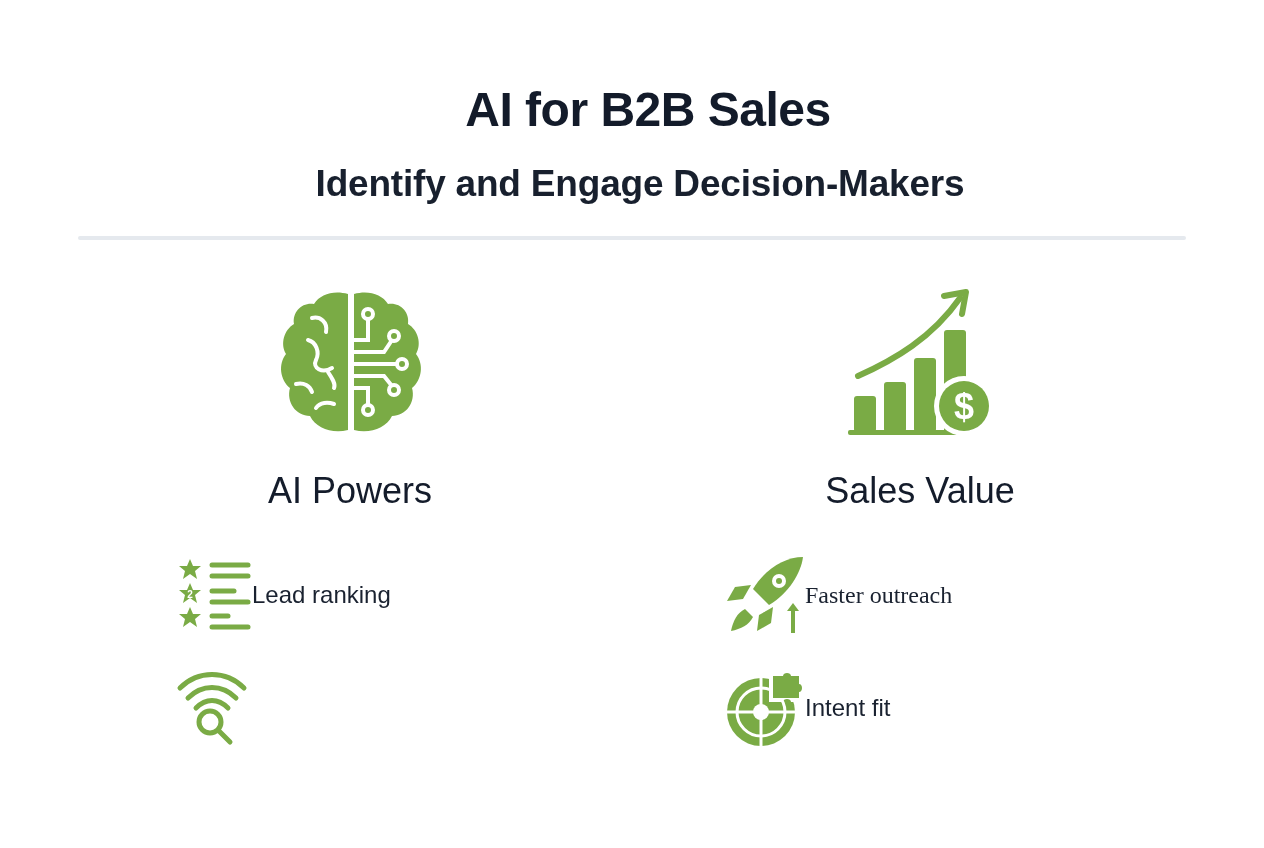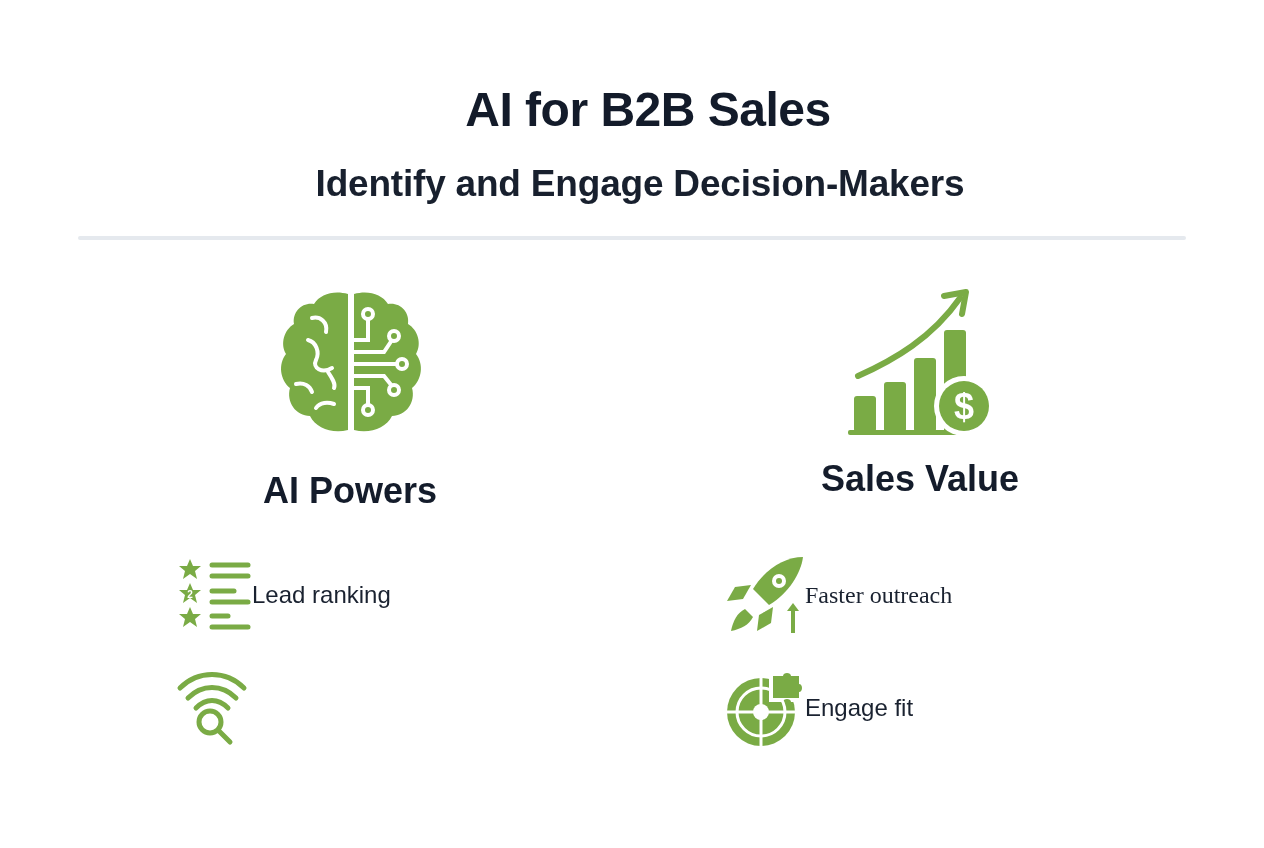--- a/index.html
+++ b/index.html
@@ -5,21 +5,21 @@
   html, body { margin:0; padding:0; background:#ffffff; }
   body { width:1264px; height:848px; position:relative; overflow:hidden;
          font-family:"Liberation Sans", "DejaVu Sans", sans-serif; color:#141c2b; }
   .title { position:absolute; left:16px; width:1264px; top:82px; text-align:center;
            font-size:48px; font-weight:bold; letter-spacing:-0.5px; color:#131b2a; }
   .subtitle { position:absolute; left:0; width:1264px; top:163px; text-align:center;
               font-size:37px; font-weight:bold; color:#18202e; letter-spacing:-0.2px;margin-left:8px; }
   .divider { position:absolute; left:78px; top:236px; width:1108px; height:4px;
              background:#e5e9ee; border-radius:2px; }
   .hero-icon { position:absolute; }
-  .col-head { position:absolute; font-size:36px; font-weight:bold; color:#141c2b; text-align:center; }
+  .col-head { position:absolute; font-size:36px; font-weight:normal; color:#141c2b; text-align:center; }
   .item { position:absolute; display:flex; align-items:center; }
   .item .ic { width:80px; height:80px; display:flex; align-items:center; justify-content:center; }
   .item .lbl { font-size:24px; color:#1a2230; white-space:nowrap; }
 </style>
 </head>
 <body>
 
 <div class="title">AI for B2B Sales</div>
 <div class="subtitle">Identify and Engage Decision-Makers</div>
 <div class="divider"></div>
@@ -67,21 +67,21 @@
     </g>
     <path d="M14 88 C50 72 88 50 116 10" fill="none" stroke="#7aab45" stroke-width="6" stroke-linecap="round"></path>
     <path d="M100 8 L122 4 L118 26" fill="none" stroke="#7aab45" stroke-width="6" stroke-linecap="round" stroke-linejoin="round"></path>
     <circle cx="120" cy="118" r="30" fill="#ffffff"></circle>
     <circle cx="120" cy="118" r="25" fill="#7aab45"></circle>
     <text x="120" y="131" text-anchor="middle" font-family="Liberation Sans, sans-serif" font-weight="bold" font-size="36" fill="#ffffff">$</text>
   </svg>
 </div>
 
 <div class="col-head" style="left:200px; width:300px; top:470px;">AI Powers</div>
-<div class="col-head" style="left:770px; width:300px; top:458px;">Sales Value</div>
+<div class="col-head" style="left:770px; width:300px; top:470px;">Sales Value</div>
 
 <div class="item" style="left:172px; top:555px;">
   <span class="ic">
     <svg width="80" height="80" viewBox="0 0 80 80">
       <g fill="#7aab45">
         <polygon points="18,4 21,11 29,11 23,16 25,24 18,19 11,24 13,16 7,11 15,11"></polygon>
         <polygon points="18,28 21,35 29,35 23,40 25,48 18,43 11,48 13,40 7,35 15,35"></polygon>
         <polygon points="18,52 21,59 29,59 23,64 25,72 18,67 11,72 13,64 7,59 15,59"></polygon>
       </g>
       <text x="18" y="43" text-anchor="middle" font-family="Liberation Sans, sans-serif" font-weight="bold" font-size="10" fill="#ffffff">2</text>
@@ -137,14 +137,14 @@
       <g fill="none" stroke="#ffffff" stroke-width="3">
         <circle cx="36" cy="44" r="24"></circle>
         <line x1="36" y1="8" x2="36" y2="80"></line>
         <line x1="0" y1="44" x2="72" y2="44"></line>
       </g>
       <circle cx="36" cy="44" r="8" fill="#ffffff"></circle>
       <path d="M44 4 H58 C58 0 66 0 66 4 H78 V16 C82 16 82 24 78 24 V34 H66 C66 30 58 30 58 34 H44 Z" fill="#ffffff"></path>
       <path d="M48 8 H58 C58 4 66 4 66 8 H74 V16 C78 16 78 24 74 24 V30 H48 Z" fill="#7aab45"></path>
     </svg>
   </span>
-  <span class="lbl">Engage fit</span>
+  <span class="lbl">Intent fit</span>
 </div>
 
 </body></html>

